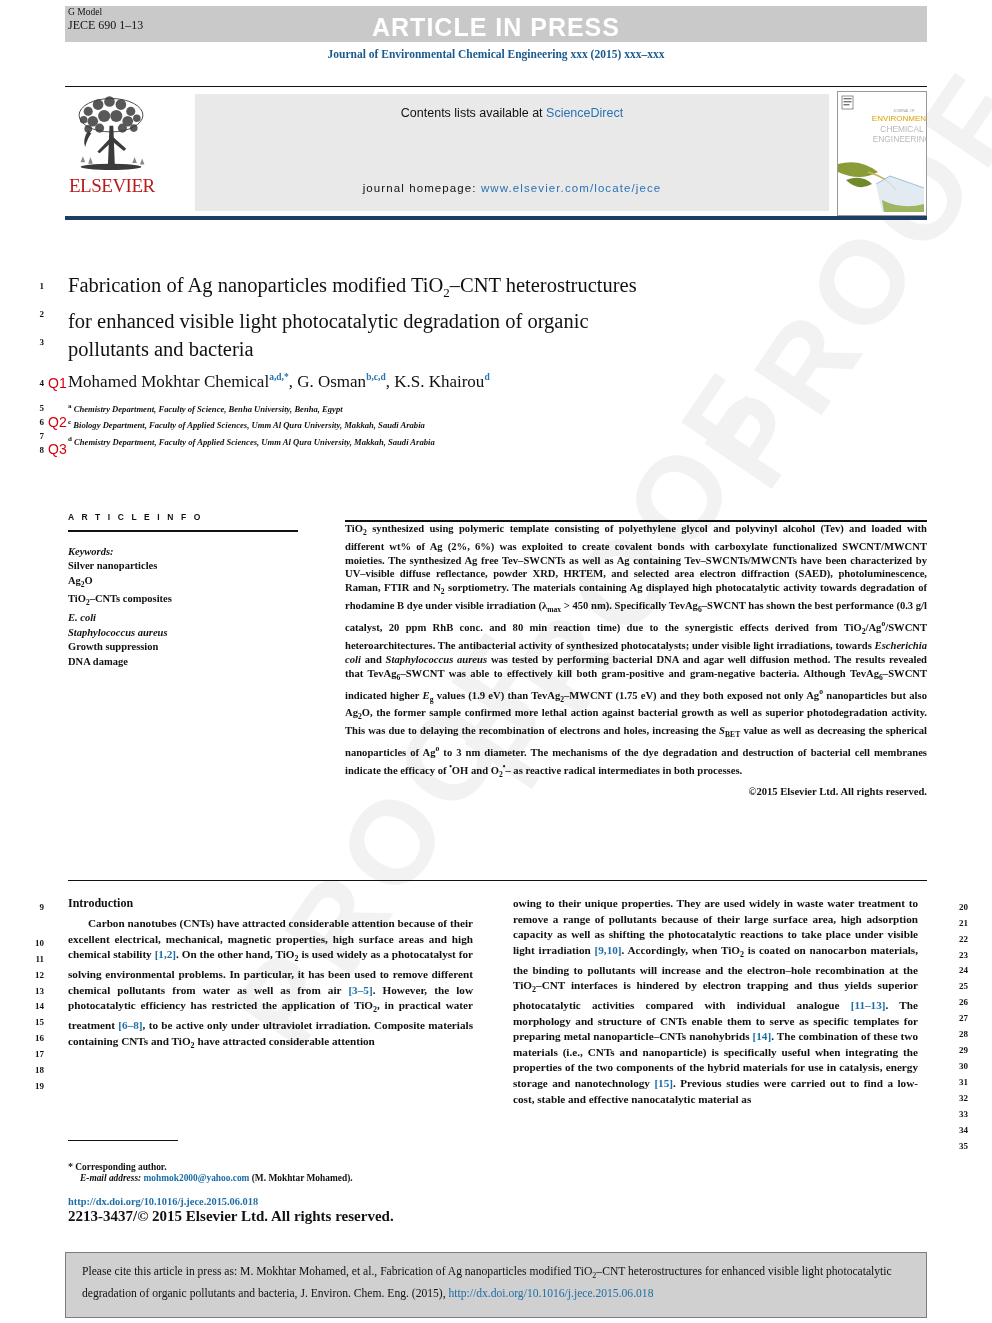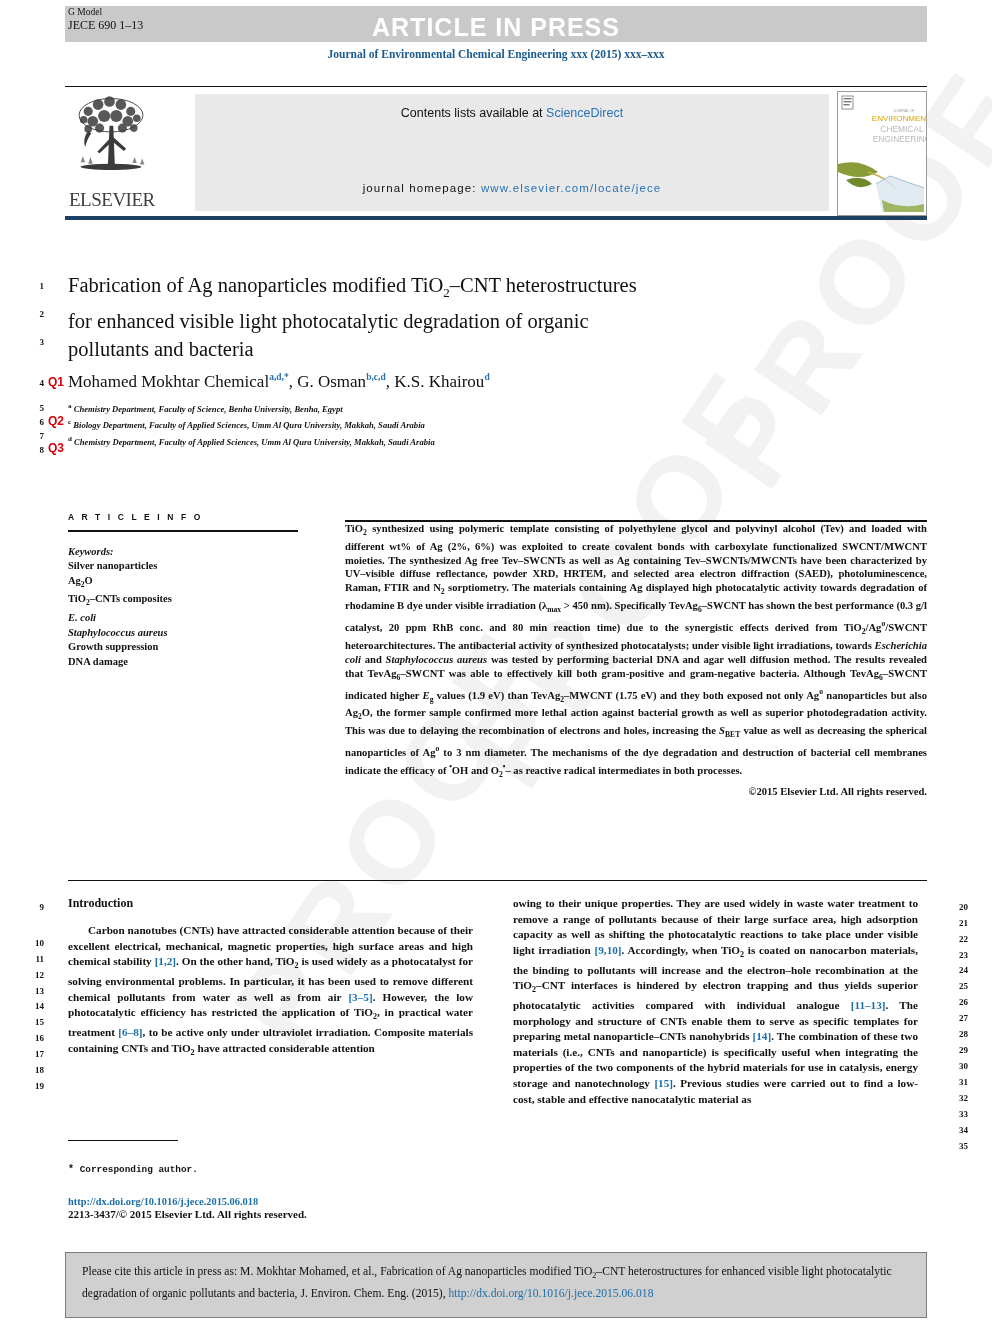--- a/index.html
+++ b/index.html
@@ -69,23 +69,23 @@
   
   .masthead{
     position:absolute;top:86px;left:65px;width:862px;height:131px;
   }
   .rule-top{position:absolute;top:0;left:0;width:862px;height:1px;background:#111;}
   .elsevier-box{
     position:absolute;top:6px;left:4px;width:85px;height:122px;
   }
   .tree{position:absolute;top:0;left:4px;width:76px;height:92px;}
   .els-word{
-    position:absolute;bottom:4px;left:0;width:85px;text-align:center;
-    font-family:"Liberation Serif", serif;
-    color:#404040;font-size:19px;letter-spacing:-.5px;line-height:20px;
+    position:absolute;bottom:18px;left:0;width:85px;text-align:center;
+    font-family:"Liberation Serif", serif;
+    color:#b91c1c;font-size:19px;letter-spacing:-.5px;line-height:20px;
   }
   .center-grey{
     position:absolute;top:8px;left:130px;width:634px;height:117px;
     background:#e9e9e9;
   }
   .cl-line{
     position:absolute;top:12px;left:0;width:634px;text-align:center;
     font-family:"Liberation Sans", sans-serif;font-size:12.5px;color:#111;
   }
   .cl-line a{color:#2a72b5;text-decoration:none;}
@@ -107,21 +107,21 @@
   
   .lnum{
     position:absolute;
     font-family:"Liberation Serif", serif;
     font-weight:bold;font-size:9px;color:#111;
     text-align:right;width:16px;
   }
   .qtag{
     position:absolute;
     font-family:"Liberation Sans", sans-serif;
-    font-weight:bold;font-size:12px;color:#d3000b;
+    font-weight:normal;font-size:14px;color:#d3000b;
   }
 
   
   .title{
     position:absolute;top:271px;left:68px;width:800px;
     font-family:"Liberation Serif", serif;
     font-size:20.5px;line-height:28px;color:#111;
   }
   .title sub{font-size:13px;}
   .authors{
@@ -168,47 +168,47 @@
   }
   .sep-rule{
     position:absolute;top:880px;left:68px;width:859px;height:1px;background:#111;
   }
 
   
   .body-l{position:absolute;top:896px;left:68px;width:405px;}
   .body-r{position:absolute;top:896px;left:513px;width:405px;}
   .sec-h{
     font-family:"Liberation Serif", serif;
-    font-weight:bold;font-size:12px;color:#111;margin-bottom:12px;
+    font-weight:bold;font-size:12px;color:#111;margin-bottom:5px;
   }
   .ptext{
     font-family:"Liberation Serif", serif;
     font-weight:bold;font-size:11.2px;line-height:15.6px;
     text-align:justify;color:#111;
   }
   .ptext sub{font-size:8px;}
   .ptext .indent{display:inline-block;width:20px;}
   .ref{color:#1c6ea8;}
 
   
   .fnote{position:absolute;top:1140px;left:68px;width:405px;}
   .fn-rule{width:110px;height:1px;background:#111;margin-bottom:7px;}
   .fn-body{
-    font-family:Liberation Mono, monospace;
-    font-weight:bold;font-size:9.4px;line-height:17px;color:#111;margin-top:20px;
+    font-family:Liberation Serif, serif;
+    font-weight:bold;font-size:9.4px;line-height:11px;color:#111;margin-top:20px;
   }
   .fn-body .it{font-style:italic;}
   .fn-body a{color:#1c6ea8;text-decoration:none;}
   .fn-star{font-size:10px;}
   .doi-block{position:absolute;top:1196px;left:68px;width:420px;}
   .doi-link{
     font-family:"Liberation Serif", serif;font-weight:bold;font-size:10.4px;color:#1c6ea8;
   }
   .issn{
-    font-family:"Liberation Serif", serif;font-weight:bold;font-size:11px;color:#111;margin-top:1px;
+    font-family:"Liberation Serif", serif;font-weight:bold;font-size:15px;color:#111;margin-top:1px;
   }
 
   
   .citebox{
     position:absolute;top:1252px;left:65px;width:862px;height:66px;
     background:#d0d0d0;border:1px solid #7d7d7d;box-sizing:border-box;
   }
   .cite-inner{
     position:absolute;top:10px;left:16px;width:832px;
     font-family:"Liberation Serif", serif;
@@ -449,20 +449,25 @@
     </div>
   </div>
 
   <div class="fnote">
     <div class="fn-rule"></div>
     <div class="fn-body">
       <div>
         <span class="fn-star">*</span>
         <span>Corresponding author.</span>
       </div>
+      <div style="padding-left:12px">
+        <span class="it">E-mail address:</span>
+        <a href="#">mohmok2000@yahoo.com</a>
+        <span>(M. Mokhtar Mohamed).</span>
+      </div>
     </div>
   </div>
 
   <div class="doi-block">
     <div class="doi-link">http://dx.doi.org/10.1016/j.jece.2015.06.018</div>
     <div class="issn">2213-3437/© 2015 Elsevier Ltd. All rights reserved.</div>
   </div>
 
   <div class="citebox">
     <div class="cite-inner">

